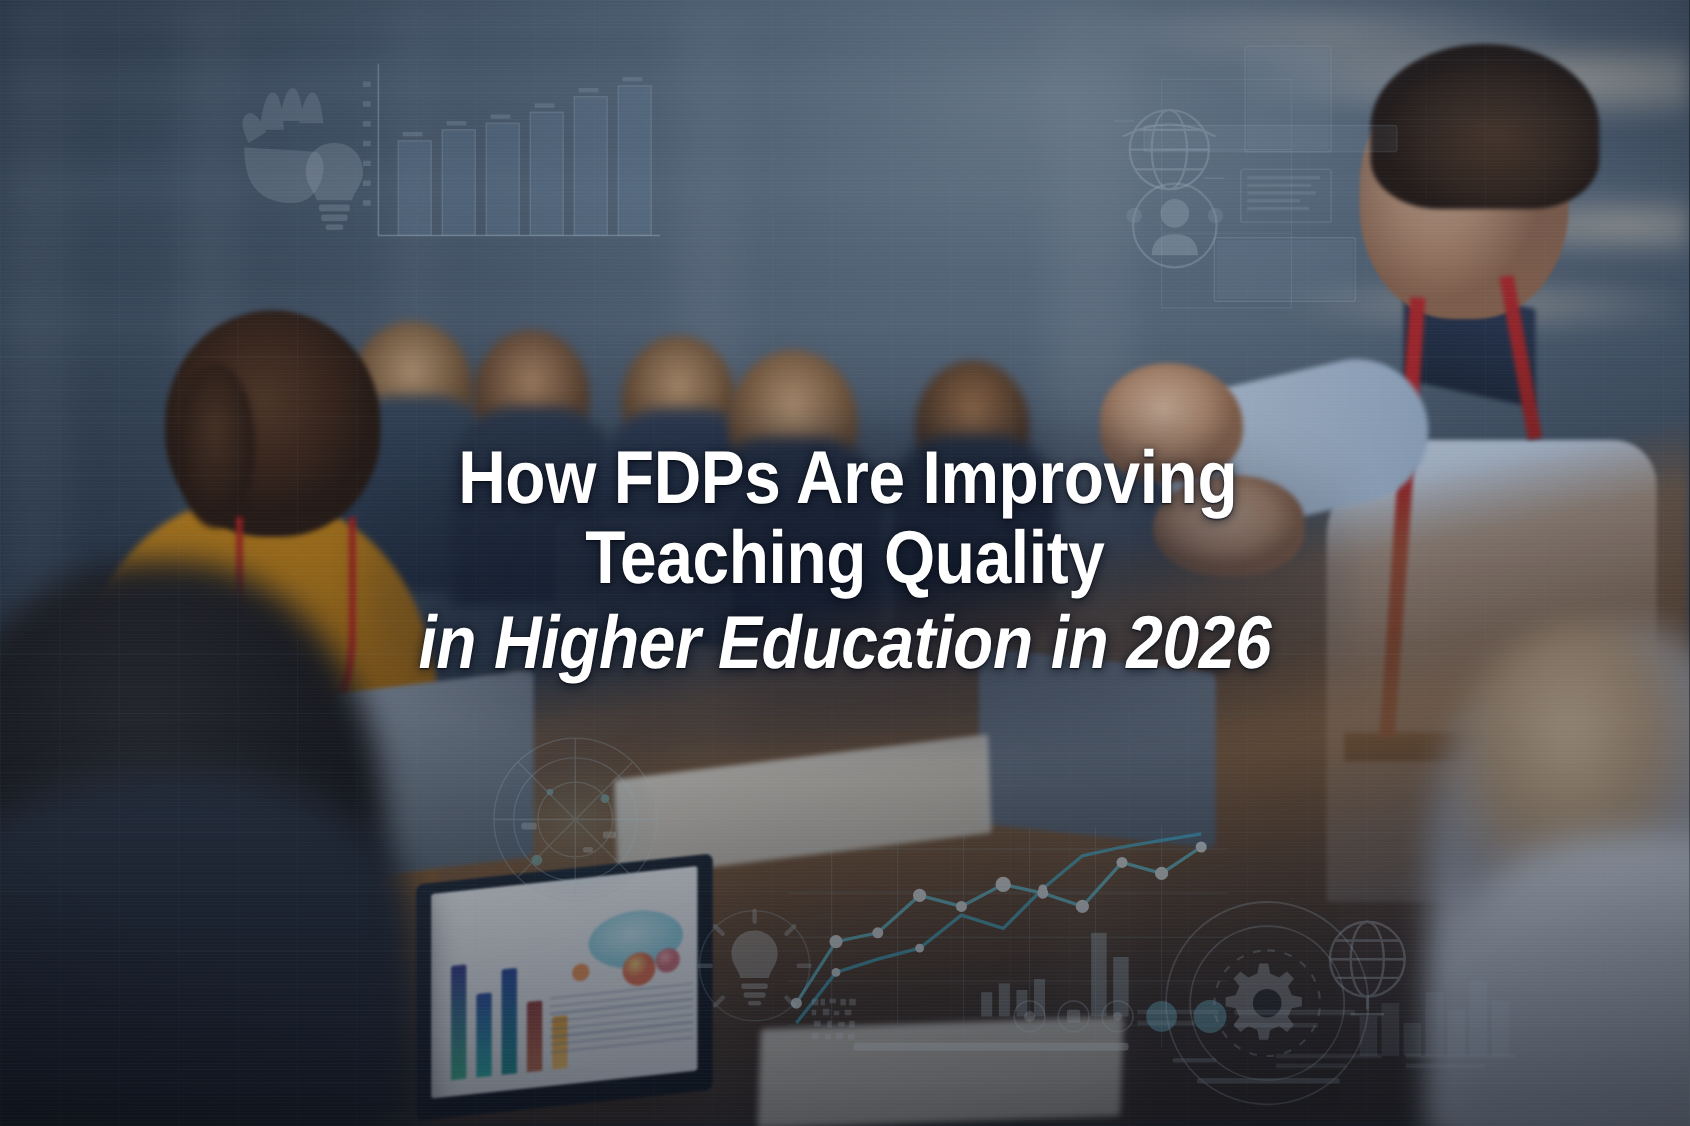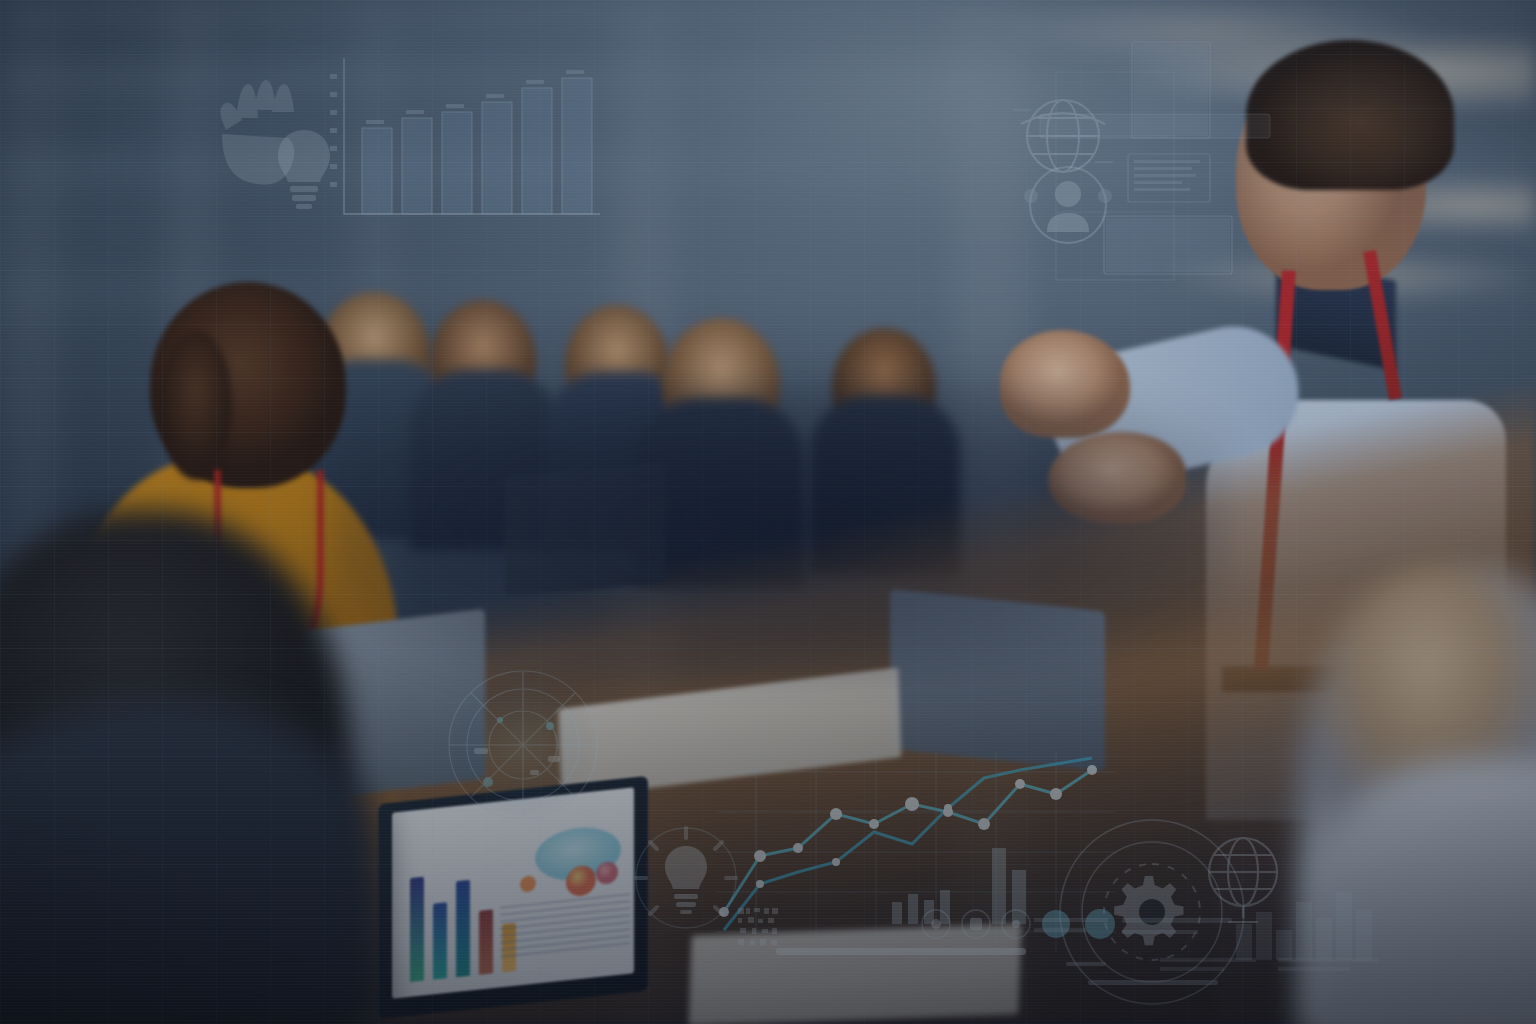--- a/index.html
+++ b/index.html
@@ -672,14 +672,19 @@
         <path d="M0 64 H118 M0 140 H118"></path>
       </g>
     </svg>
   </div>
 
   <div class="layer wash"></div>
   <div class="layer scan"></div>
   <div class="hud title-scrim"></div>
   <div class="layer vignette"></div>
 
+  <div id="headline">
+    <span class="ln l1">How FDPs Are Improving</span>
+    <span class="ln l2">Teaching Quality</span>
+    <span class="ln l3 italic">in Higher Education in 2026</span>
+  </div>
 
 </div>
 
 </body></html>

